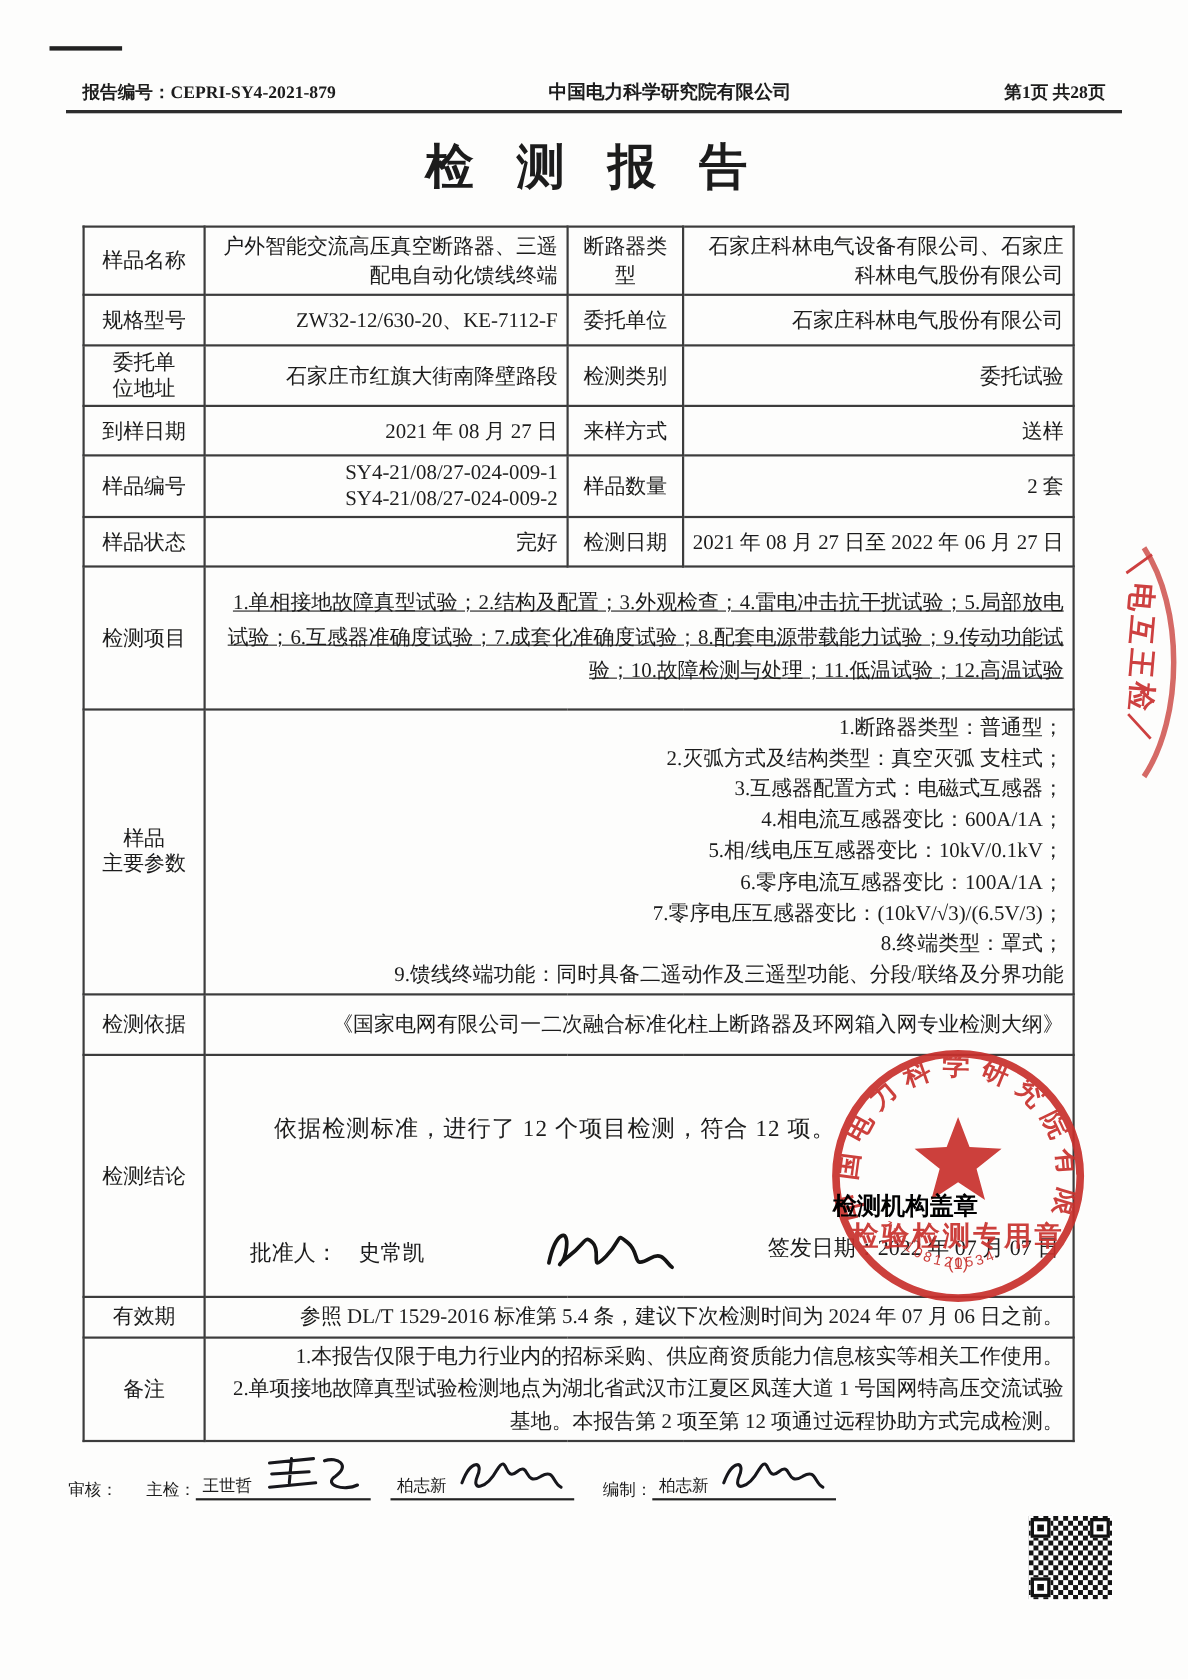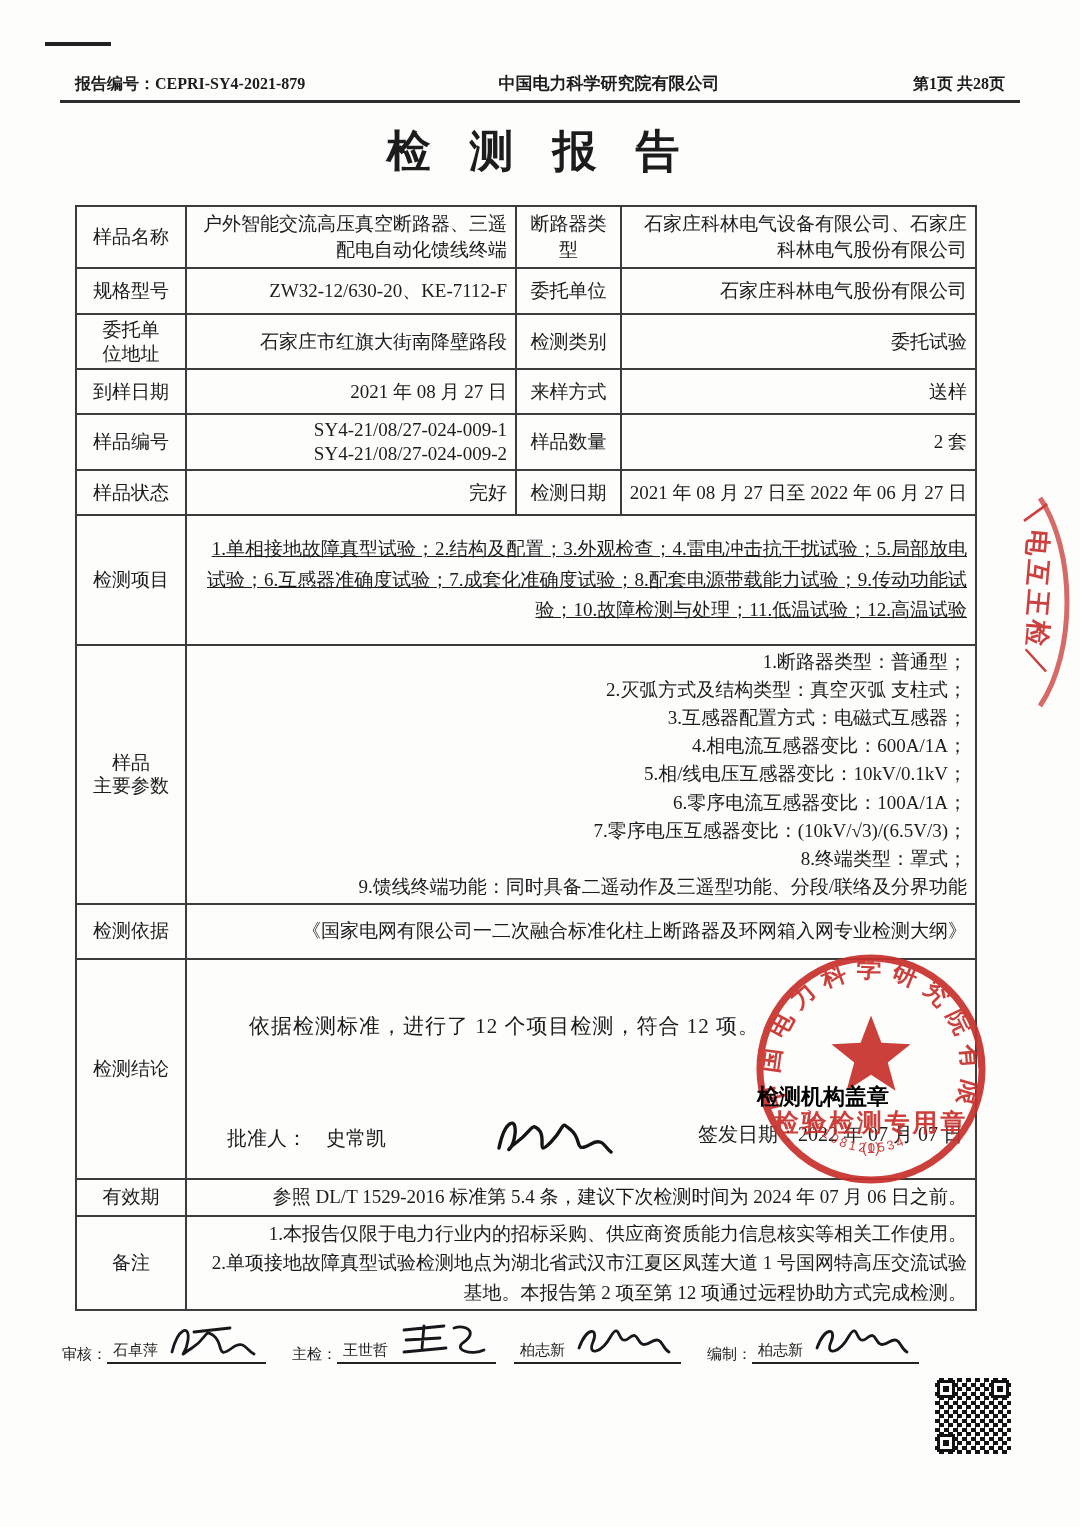--- a/index.html
+++ b/index.html
@@ -197,26 +197,20 @@
     <span>检</span>
     <span>／</span>
   </div>
   <svg class="side-arc" viewBox="0 0 44 220">
     <path d="M 4,6 C 40,60 40,160 4,214" fill="none" stroke="#d56a66" stroke-width="5"></path>
   </svg>
 
   <div class="footer-sign">
     <div class="sig-group">
       <span>审核：</span>
-      <span class="sig-line">
-        <span>石卓萍</span>
-        <svg class="sig-scribble" width="96" height="48" viewBox="0 0 96 48">
-          <path d="M8,34 C14,10 26,6 24,22 C22,38 12,40 28,30 C44,20 40,10 50,18 C60,26 52,42 68,30 C80,21 82,32 90,36 M30,14 L66,10" fill="none" stroke="#17171c" stroke-width="2.8" stroke-linecap="round"></path>
-        </svg>
-      </span>
     </div>
     <div class="sig-group">
       <span>主检：</span>
       <span class="sig-line">
         <span>王世哲</span>
         <svg class="sig-scribble" width="96" height="48" viewBox="0 0 96 48">
           <path d="M10,12 L50,8 M30,8 L28,30 M12,22 L46,20 M10,34 L52,30 M60,10 C72,6 84,14 70,24 C58,32 78,38 90,32" fill="none" stroke="#17171c" stroke-width="2.8" stroke-linecap="round"></path>
         </svg>
       </span>
       <span class="sig-line" style="margin-left:18px">

